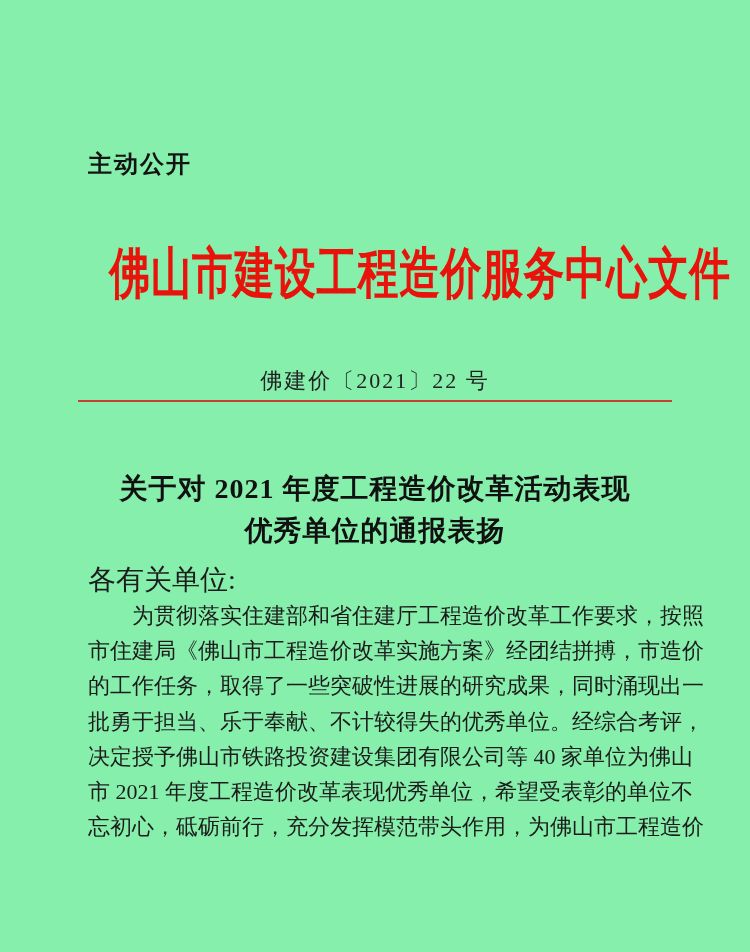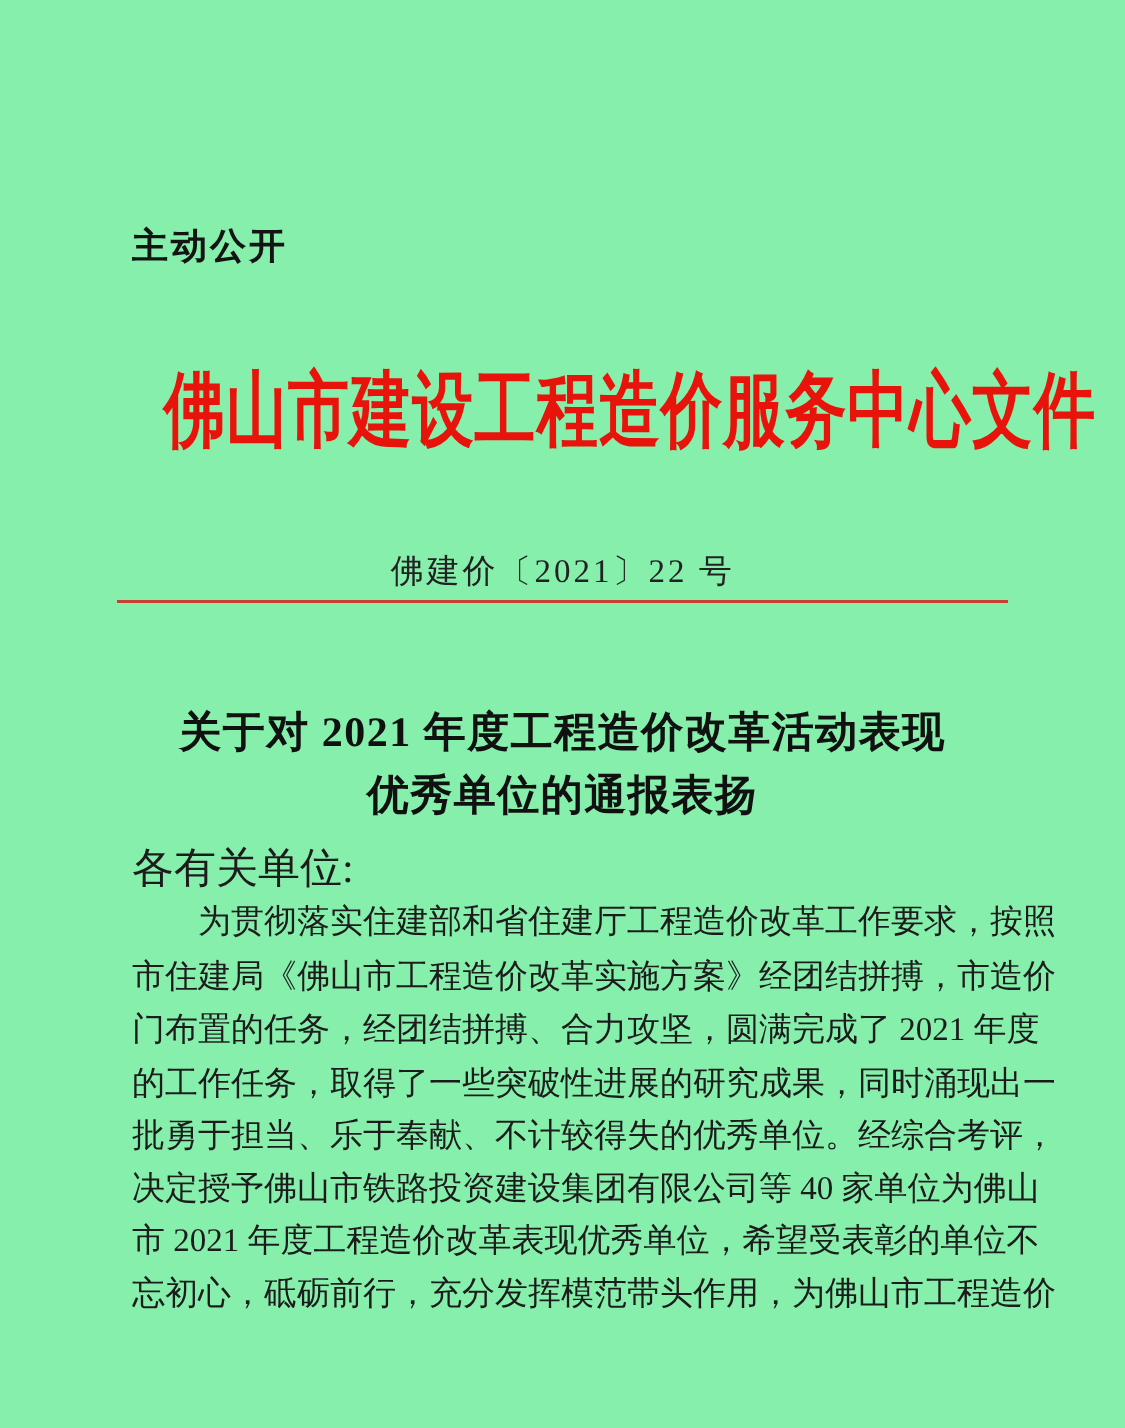--- a/index.html
+++ b/index.html
@@ -95,21 +95,20 @@
   .body-line {
     text-align: justify;
     text-align-last: justify;
     word-break: break-all;
     white-space: nowrap;
     height: 35.2px;
     overflow: visible;
   }
   .body-line.indent-first {
     padding-left: 44px;
-    font-family: Liberation Mono, monospace;
   }
 </style>
 </head>
 <body>
 
 <div class="page">
 
   <div class="disclosure">主动公开</div>
 
   <div class="agency-header">
@@ -123,21 +122,20 @@
   <div class="doc-title">
     <div>关于对 2021 年度工程造价改革活动表现</div>
     <div>优秀单位的通报表扬</div>
   </div>
 
   <div class="salutation">各有关单位:</div>
 
   <div class="body-block">
     <div class="body-line indent-first">为贯彻落实住建部和省住建厅工程造价改革工作要求，按照</div>
     <div class="body-line">市住建局《佛山市工程造价改革实施方案》经团结拼搏，市造价</div>
-    <div class="body-line">门布置的任务，经团结拼搏、合力攻坚，圆满完成了 2021 年度</div>
     <div class="body-line">的工作任务，取得了一些突破性进展的研究成果，同时涌现出一</div>
     <div class="body-line">批勇于担当、乐于奉献、不计较得失的优秀单位。经综合考评，</div>
     <div class="body-line">决定授予佛山市铁路投资建设集团有限公司等 40 家单位为佛山</div>
     <div class="body-line">市 2021 年度工程造价改革表现优秀单位，希望受表彰的单位不</div>
     <div class="body-line">忘初心，砥砺前行，充分发挥模范带头作用，为佛山市工程造价</div>
   </div>
 
 </div>
 
 </body></html>

